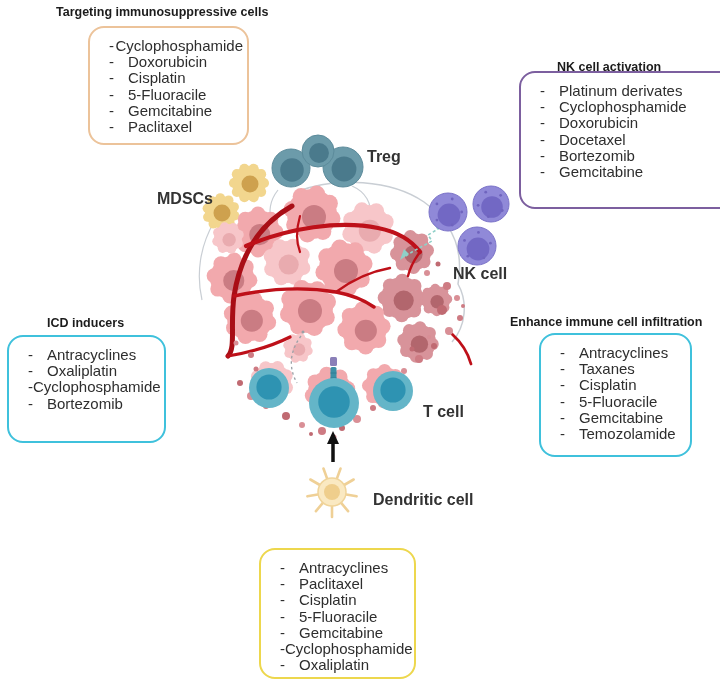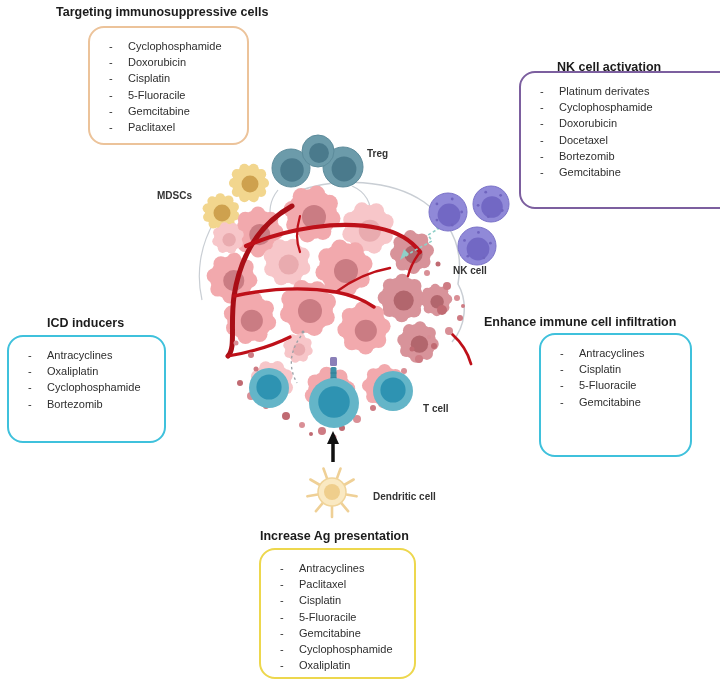--- a/index.html
+++ b/index.html
@@ -2,23 +2,23 @@
 <html><head>
 <meta charset="utf-8">
 <style>
   html,body{margin:0;padding:0;background:#ffffff;}
   .figure{position:relative;width:720px;height:691px;background:#ffffff;
           font-family:"Liberation Sans",sans-serif;overflow:hidden;}
   #illo{position:absolute;left:0;top:0;}
   .box-title{position:absolute;font-weight:700;font-size:12.5px;color:#1c1c1c;white-space:nowrap;}
   .dbox{position:absolute;box-sizing:border-box;border:2px solid #999;border-radius:16px;
         background:#ffffff;padding:10px 4px 0 14px;}
-  .item{display:flex;font-size:11px;line-height:16.2px;color:#2e2e2e;white-space:nowrap;}
+  .item{display:flex;font-size:15px;line-height:16.2px;color:#2e2e2e;white-space:nowrap;}
   .item::before{content:"-";display:inline-block;width:24px;padding-left:5px;box-sizing:border-box;color:#2e2e2e;}
-  .cell-label{position:absolute;font-weight:700;font-size:10px;color:#333333;white-space:nowrap;}
+  .cell-label{position:absolute;font-weight:700;font-size:16px;color:#333333;white-space:nowrap;}
 </style>
 </head>
 <body>
 
 <div class="figure">
 
   <svg id="illo" width="720" height="691" viewBox="0 0 720 691">
       <path d="M296 192 C336 176 392 180 424 202 C452 222 464 250 458 284 C468 302 466 326 452 342" fill="none" stroke="#C9CED4" stroke-width="1.5"></path>
       <path d="M214 222 C200 246 196 274 202 300" fill="none" stroke="#C9CED4" stroke-width="1.2"></path>
       <path d="M352 186 C366 192 372 204 370 216" fill="none" stroke="#C9CED4" stroke-width="1.2"></path>
@@ -316,22 +316,21 @@
       <line x1="328.5797985667433" y1="482.6030737921409" x2="323.44949641685827" y2="468.5076844803523" stroke="#EFD096" stroke-width="2.6" stroke-linecap="round"></line>
       <line x1="335.4202014332567" y1="482.6030737921409" x2="340.5505035831417" y2="468.5076844803523" stroke="#EFD096" stroke-width="2.6" stroke-linecap="round"></line>
       <line x1="340.66025403784437" y1="487" x2="353.65063509461095" y2="479.5" stroke="#EFD096" stroke-width="2.6" stroke-linecap="round"></line>
       <circle cx="332" cy="492" r="14" fill="#FAE9C2" stroke="#F0D49A" stroke-width="1.5"></circle>
       <circle cx="332" cy="492" r="8" fill="#EFCE8C"></circle>
     </svg>
 
   <div class="box-title" style="left:56px;top:5px">Targeting immunosuppressive cells</div>
   <div class="box-title" style="left:557px;top:60px">NK cell activation</div>
   <div class="box-title" style="left:47px;top:316px">ICD inducers</div>
-  <div class="box-title" style="left:484px;top:315px">Enhance immune cell infiltration</div>
-  <div class="box-title" style="left:260px;top:529px">Increase Ag presentation</div>
+  <div class="box-title" style="left:510px;top:315px">Enhance immune cell infiltration</div>
 
   <div class="dbox" style="left: 88px; top: 26px; width: 161px; height: 119px; border-color: rgb(236, 195, 154);">
     <div class="item">
         <span>Cyclophosphamide</span>
       </div>
     <div class="item">
         <span>Doxorubicin</span>
       </div>
     <div class="item">
         <span>Cisplatin</span>
@@ -381,27 +380,33 @@
     <div class="item">
         <span>Bortezomib</span>
       </div>
   </div>
 
   <div class="dbox" style="left: 539px; top: 333px; width: 153px; height: 124px; border-color: rgb(63, 193, 220);">
     <div class="item">
         <span>Antracyclines</span>
       </div>
     <div class="item">
+        <span>Taxanes</span>
+      </div>
+    <div class="item">
         <span>Cisplatin</span>
       </div>
     <div class="item">
         <span>5-Fluoracile</span>
       </div>
     <div class="item">
         <span>Gemcitabine</span>
+      </div>
+    <div class="item">
+        <span>Temozolamide</span>
       </div>
   </div>
 
   <div class="dbox" style="left: 259px; top: 548px; width: 157px; height: 131px; border-color: rgb(237, 215, 77);">
     <div class="item">
         <span>Antracyclines</span>
       </div>
     <div class="item">
         <span>Paclitaxel</span>
       </div>

